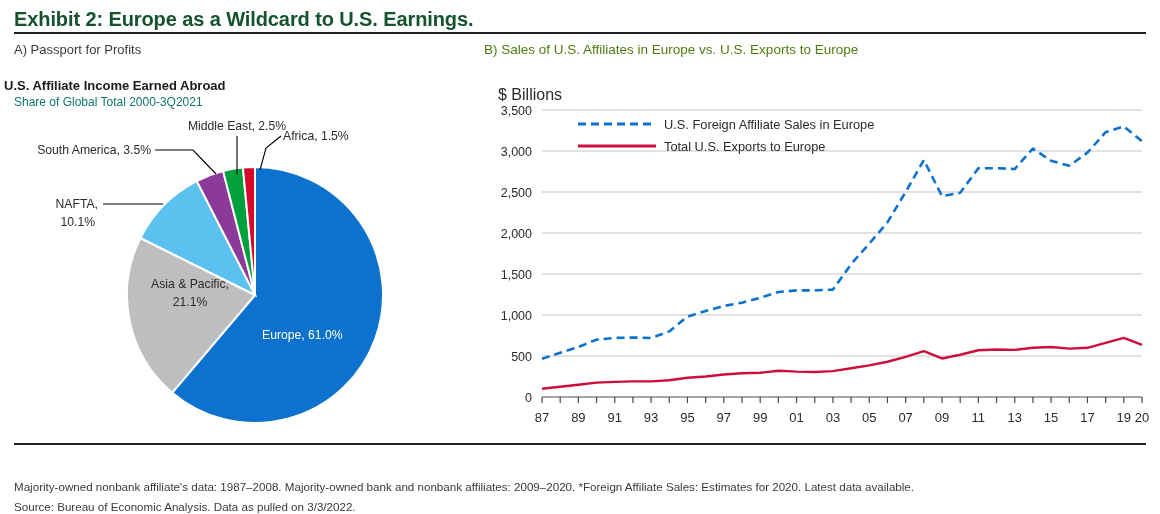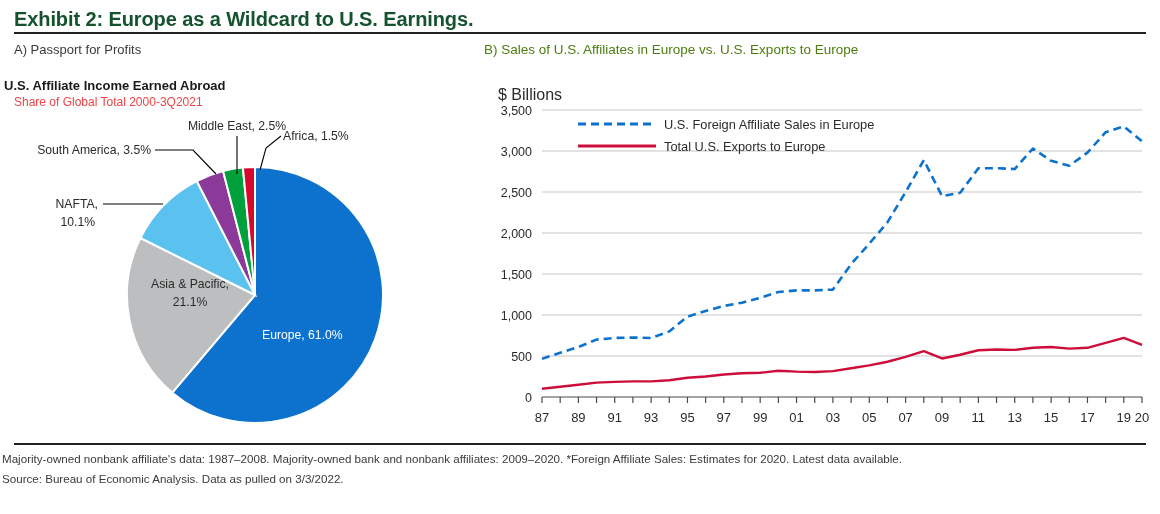--- a/index.html
+++ b/index.html
@@ -12,38 +12,38 @@
     position:absolute;left:14px;top:8px;
     font-size:20px;font-weight:bold;letter-spacing:-0.1px;color:#14532d;
   }
   .rule-top{position:absolute;left:14px;top:32px;width:1132px;height:2px;background:#231f20;}
   .rule-bottom{position:absolute;left:14px;top:443px;width:1132px;height:1.5px;background:#231f20;}
 
   .panel-a-label{position:absolute;left:14px;top:42px;font-size:13px;color:#3a3a3a;}
   .panel-b-label{position:absolute;left:484px;top:42px;font-size:13.5px;color:#4d7c0f;}
 
   .pie-title{position:absolute;left:4px;top:78px;font-size:13px;font-weight:bold;color:#1a1a1a;}
-  .pie-sub{position:absolute;left:14px;top:95px;font-size:12px;color:#ef4444;}
+  .pie-sub{position:absolute;left:14px;top:95px;font-size:12px;color:#0f766e;}
 
   .pie-wrap{position:absolute;left:0;top:118px;width:470px;height:320px;}
   svg{display:block;}
 
   .lbl{font-size:12.2px;fill:#2b2b2b;font-family:"Liberation Sans",sans-serif;}
   .lbl-white{font-size:12.2px;fill:#ffffff;font-family:"Liberation Sans",sans-serif;}
   .leader{stroke:#000;stroke-width:1.1;fill:none;}
 
   .linechart{position:absolute;left:470px;top:60px;width:690px;height:380px;}
   .axis-unit{position:absolute;left:498px;top:86px;font-size:16px;color:#2b2b2b;}
   .tick-lbl{font-size:12.5px;fill:#2b2b2b;font-family:"Liberation Sans",sans-serif;}
   .xtick-lbl{font-size:13px;fill:#2b2b2b;font-family:"Liberation Sans",sans-serif;}
   .gridline{stroke:#d9d9d9;stroke-width:1.4;}
   .axisline{stroke:#4a4a4a;stroke-width:1.2;}
   .legend-txt{font-size:12.8px;fill:#2b2b2b;font-family:"Liberation Sans",sans-serif;}
 
-  .footnote{position:absolute;left:2px;font-size:11.6px;color:#3a3a3a;}
+  .footnote{position:absolute;left:14px;font-size:11.6px;color:#3a3a3a;margin-top:28px;}
   .fn1{top:452px;}
   .fn2{top:472px;}
 </style>
 </head>
 <body>
 
 <div class="exhibit-title">Exhibit 2: Europe as a Wildcard to U.S. Earnings.</div>
 <div class="rule-top"></div>
 
 <div class="panel-a-label">A)  Passport for Profits</div>

